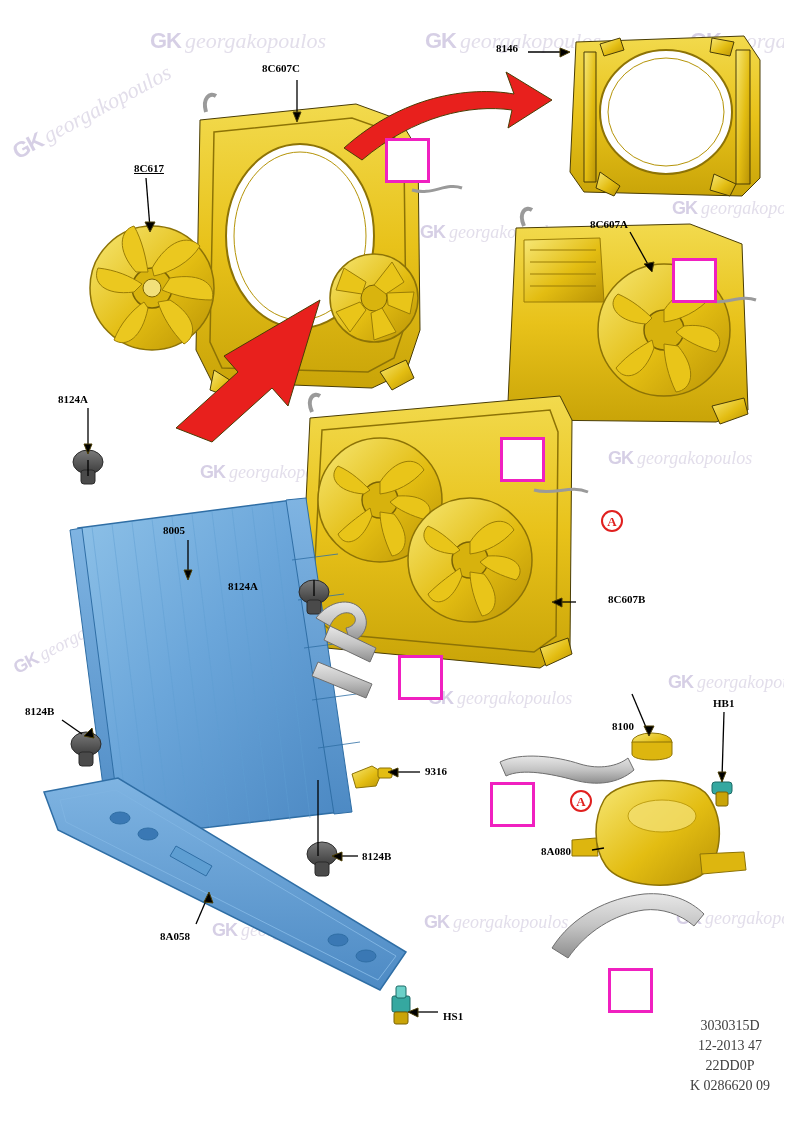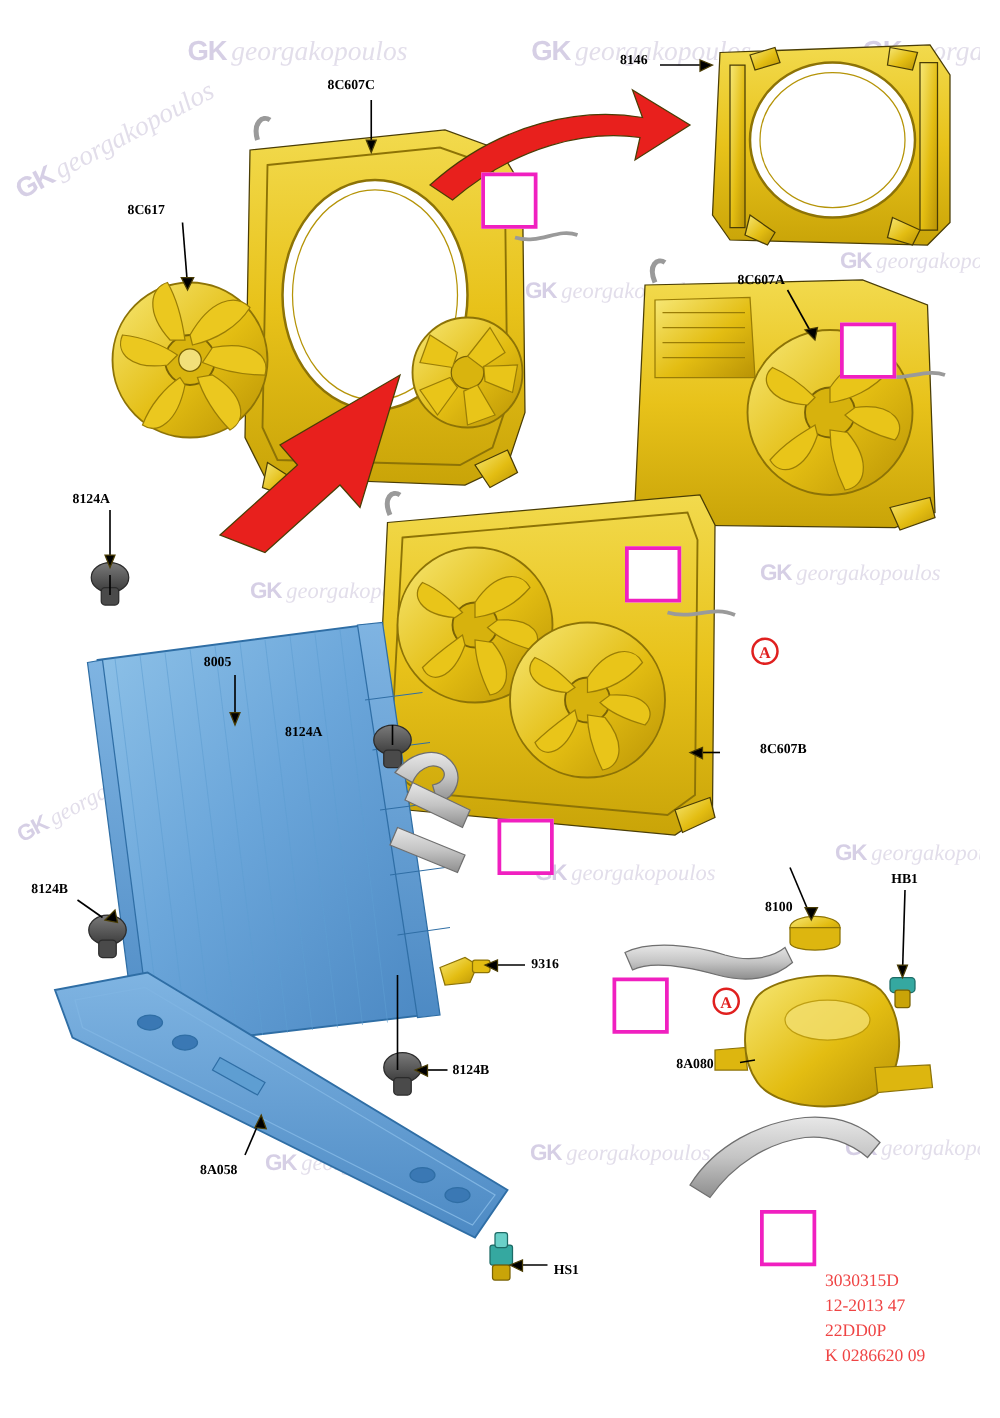--- a/index.html
+++ b/index.html
@@ -45,22 +45,23 @@
     font-family: "Liberation Serif", serif;
     font-weight: bold;
     font-size: 11px;
     color: #000;
     white-space: nowrap;
   }
   .code {
     position: absolute;
     font-family: "Liberation Serif", serif;
     font-size: 14px;
-    color: #ef4444;
+    color: #404040;
     white-space: nowrap;
+    text-align: center;
   }
   svg.layer {
     position: absolute;
     left: 0;
     top: 0;
     width: 800px;
     height: 1134px;
     pointer-events: none;
   }
   .arrowbox {
@@ -407,21 +408,21 @@
     </div>
 
   <div id="circles">
       <div class="circ" style="left: 601px; top: 510px; border-color: rgb(224, 32, 31); color: rgb(224, 32, 31);">A</div>
       <div class="circ" style="left: 570px; top: 790px; border-color: rgb(224, 32, 31); color: rgb(224, 32, 31);">A</div>
     </div>
 
   <div id="labels">
       <div class="label" style="left: 262px; top: 62px;">8C607C</div>
       <div class="label" style="left: 496px; top: 42px;">8146</div>
-      <div class="label" style="left: 102px; top: 162px;">8C617</div>
+      <div class="label" style="left: 134px; top: 162px; text-decoration: underline;">8C617</div>
       <div class="label" style="left: 590px; top: 218px; text-align: right;">8C607A</div>
       <div class="label" style="left: 58px; top: 393px;">8124A</div>
       <div class="label" style="left: 163px; top: 524px;">8005</div>
       <div class="label" style="left: 228px; top: 580px;">8124A</div>
       <div class="label" style="left: 608px; top: 593px;">8C607B</div>
       <div class="label" style="left: 25px; top: 705px;">8124B</div>
       <div class="label" style="left: 612px; top: 680px; margin-top: 40px;">8100</div>
       <div class="label" style="left: 713px; top: 697px;">HB1</div>
       <div class="label" style="left: 425px; top: 765px;">9316</div>
       <div class="label" style="left: 541px; top: 845px;">8A080</div>

